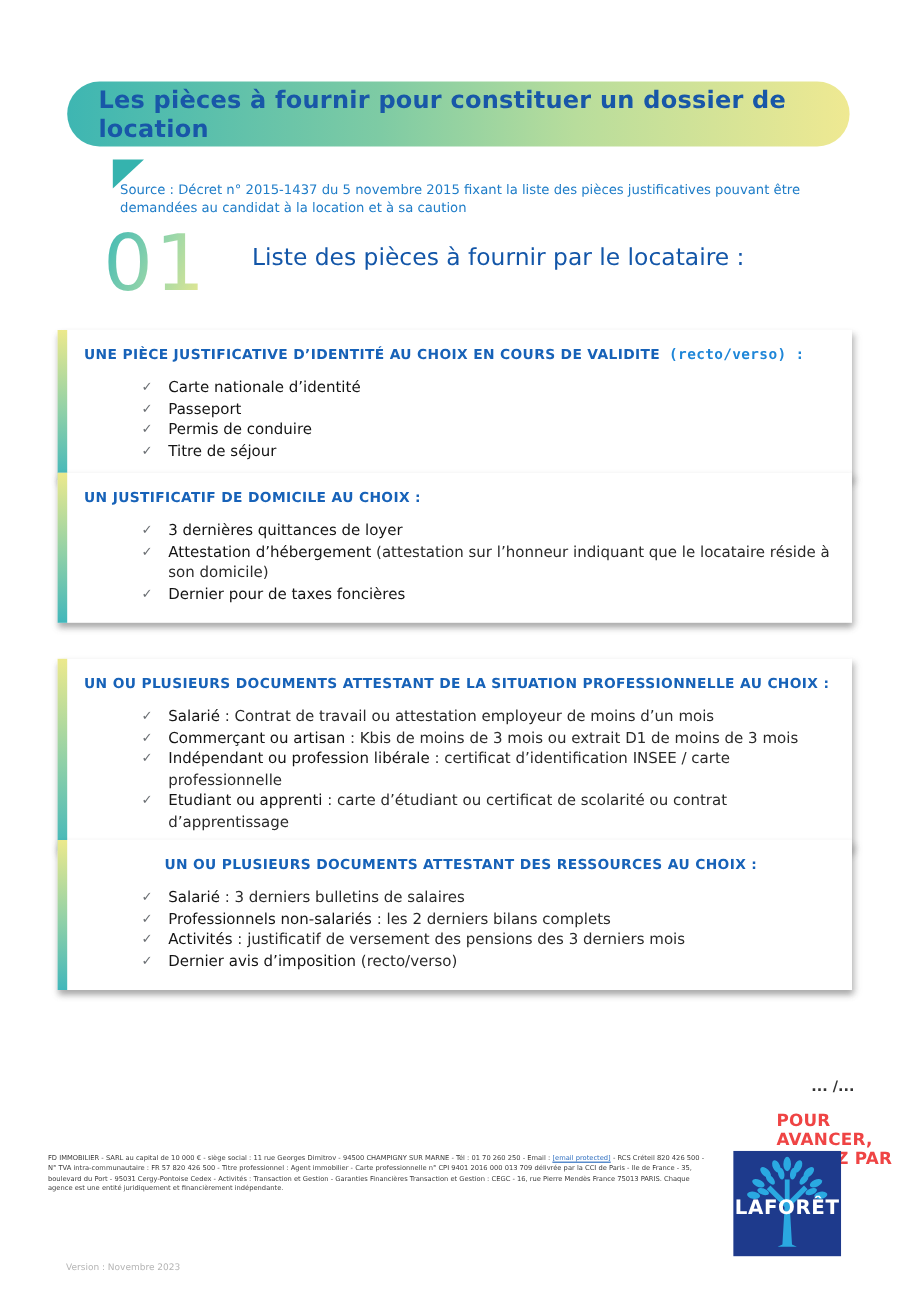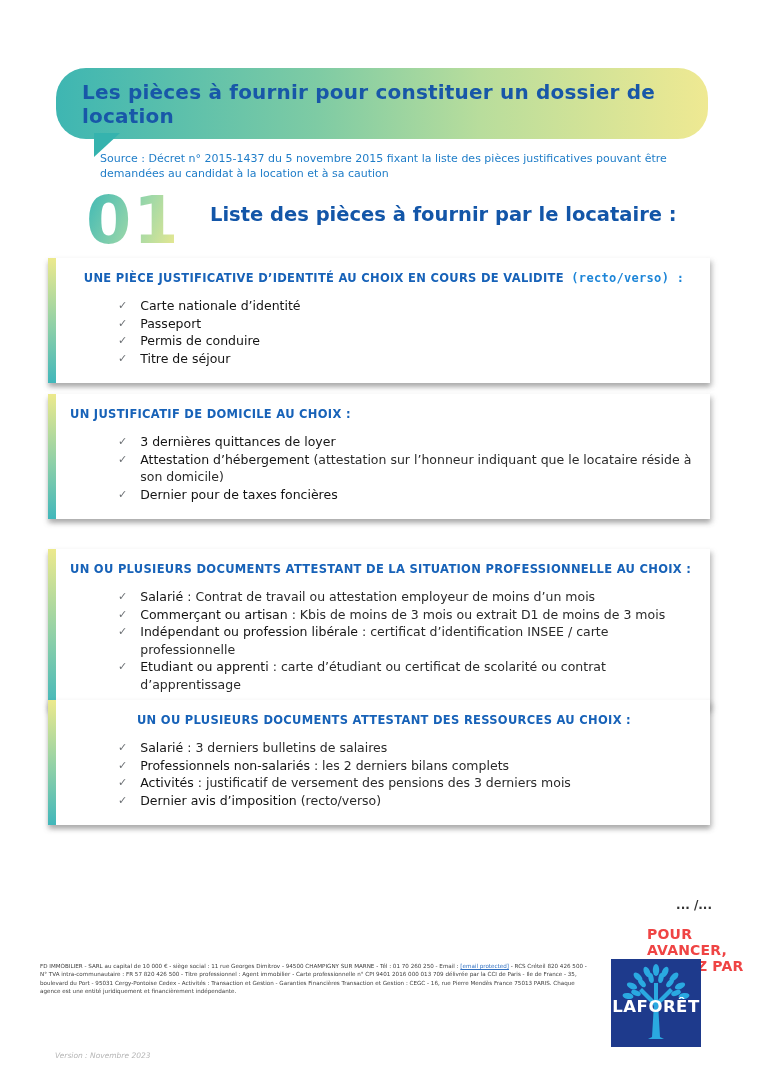--- a/index.html
+++ b/index.html
@@ -1,61 +1,61 @@
 <!DOCTYPE html>
 <html><head>
 <meta charset="utf-8">
 <style>
   * { margin:0; padding:0; box-sizing:border-box; }
   html,body { background:#ffffff; }
   body { font-family:"DejaVu Sans","Liberation Sans",sans-serif; }
   .page { position:relative; width:764px; height:1080px; background:#ffffff; overflow:hidden; }
 
   
-  .bubble { position:absolute; left:56px; top:68px; width:652px; height:71px;
+  .bubble { position:absolute; left:56px; top:68px; width:652px; height:54px;
     border-radius:30px; display:flex; align-items:center; padding-left:26px;
     background:linear-gradient(90deg,#3eb6b2 0%,#7ecba4 40%,#b8dd9c 65%,#efe992 100%); }
   .bubble h1 { color:#1857a8; font-size:20px; font-weight:bold; letter-spacing:0.2px; }
   .bubble-tail { position:absolute; left:94px; top:133px; width:0; height:0;
     border-top:24px solid #35b3ae; border-right:26px solid transparent; }
 
   .source { position:absolute; left:100px; top:151px; width:616px;
     color:#1f7dc8; font-size:11px; line-height:1.4; }
 
-  .big-num { position:absolute; left:86px; top:183px; font-size:65px; font-weight:700;
+  .big-num { position:absolute; left:86px; top:183px; font-size:65px; font-weight:400;
     background:linear-gradient(115deg,#49bcb4 10%,#9ed8a8 55%,#ece98f 95%);
     -webkit-background-clip:text; background-clip:text; color:transparent; letter-spacing:2px; }
   .list-title { position:absolute; left:210px; top:203px; color:#1356a8;
-    font-size:19.5px; font-weight:bold; }
+    font-size:19.5px; font-weight:normal; }
 
   
   .card { position:absolute; left:48px; width:662px; background:#fff;
     padding:13px 12px 16px 22px;
     box-shadow:0 4px 5px rgba(110,110,110,0.45), 3px 3px 5px rgba(140,140,140,0.3); }
   .card::before { content:""; position:absolute; left:0; top:0; bottom:0; width:8px;
     background:linear-gradient(180deg,#ece98c 0%,#8ed0a8 55%,#41b7bb 100%); }
   .card h2 { color:#1762b8; font-size:11.5px; font-weight:bold; letter-spacing:0.3px; }
   .card h2 .mono { font-family:"DejaVu Sans Mono","Liberation Mono",monospace;
     color:#1e86d8; font-size:12px; }
   .card ul { list-style:none; margin-top:12px; padding-left:48px; }
   .card li { display:flex; gap:13px; line-height:17.5px; font-size:12.5px; color:#1b1b1b; }
   .check { color:#6b6f73; font-size:11px; flex:0 0 auto; }
   .item-text b { font-weight:normal; color:#141414; }
   .item-text span { font-weight:normal; color:#2a2a2a; }
-  #card-0 { top:258px;text-align:center; } #card-1 { top:394px; } #card-2 { top:549px; } #card-3 { top:700px;text-align:center; }
+  #card-0 { top:275px; } #card-1 { top:394px; } #card-2 { top:549px; } #card-3 { top:700px;text-align:center; }
 
   
   .continuation { position:absolute; right:52px; top:898px; color:#333; font-size:12px; font-weight:bold; }
   .slogan { position:absolute; left:612px; top:926px; color:#ef4444;
     font-size:14px; font-weight:bold; line-height:1.15; letter-spacing:0.2px;margin-left:35px; }
   .logo { position:absolute; left:611px; top:959px; width:90px; height:88px; display:block; }
   .legal { position:absolute; left:40px; top:962px; width:554px;
     font-size:5.6px; color:#3c3c3c; line-height:1.5; }
   .legal a { color:#2f6fc0; text-decoration:underline; }
-  .version { position:absolute; left:55px; top:1051px; font-size:7.5px; color:#b5b5b5;font-style:italic; }
+  .version { position:absolute; left:55px; top:1051px; font-size:7.5px; color:#b5b5b5; }
 </style>
 </head>
 <body>
 
 <div class="page">
 
   <div class="bubble">
     <h1>Les pièces à fournir pour constituer un dossier de location</h1>
   </div>
   <div class="bubble-tail"></div>

